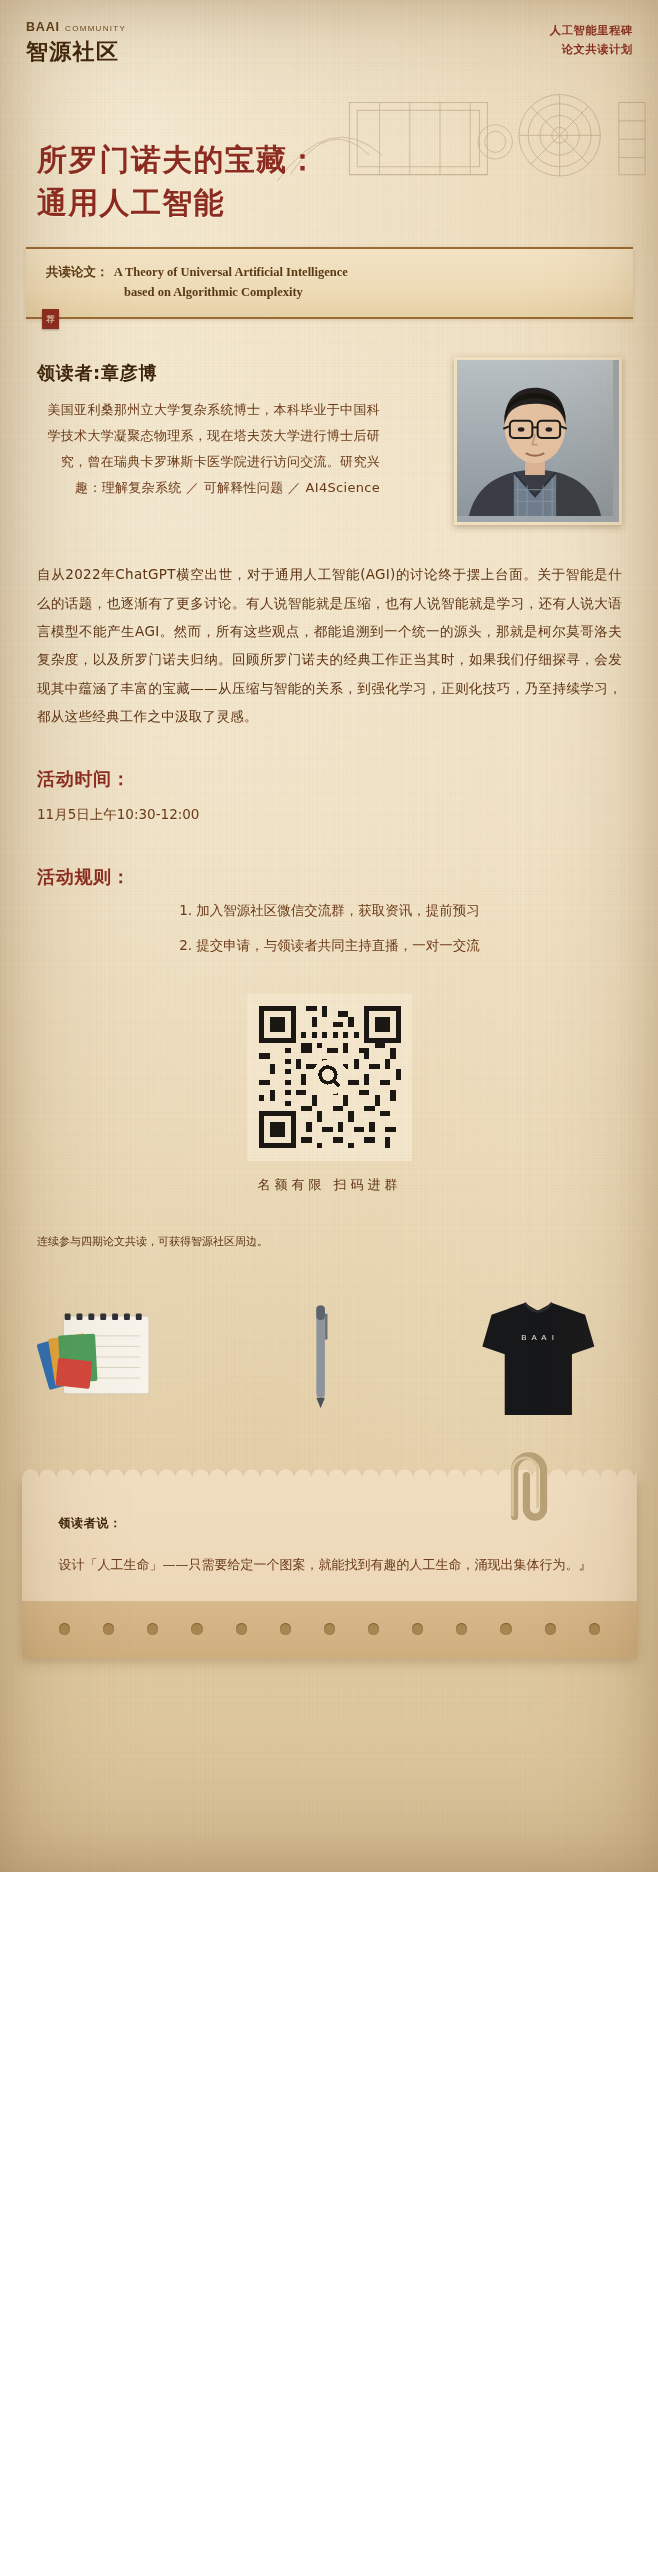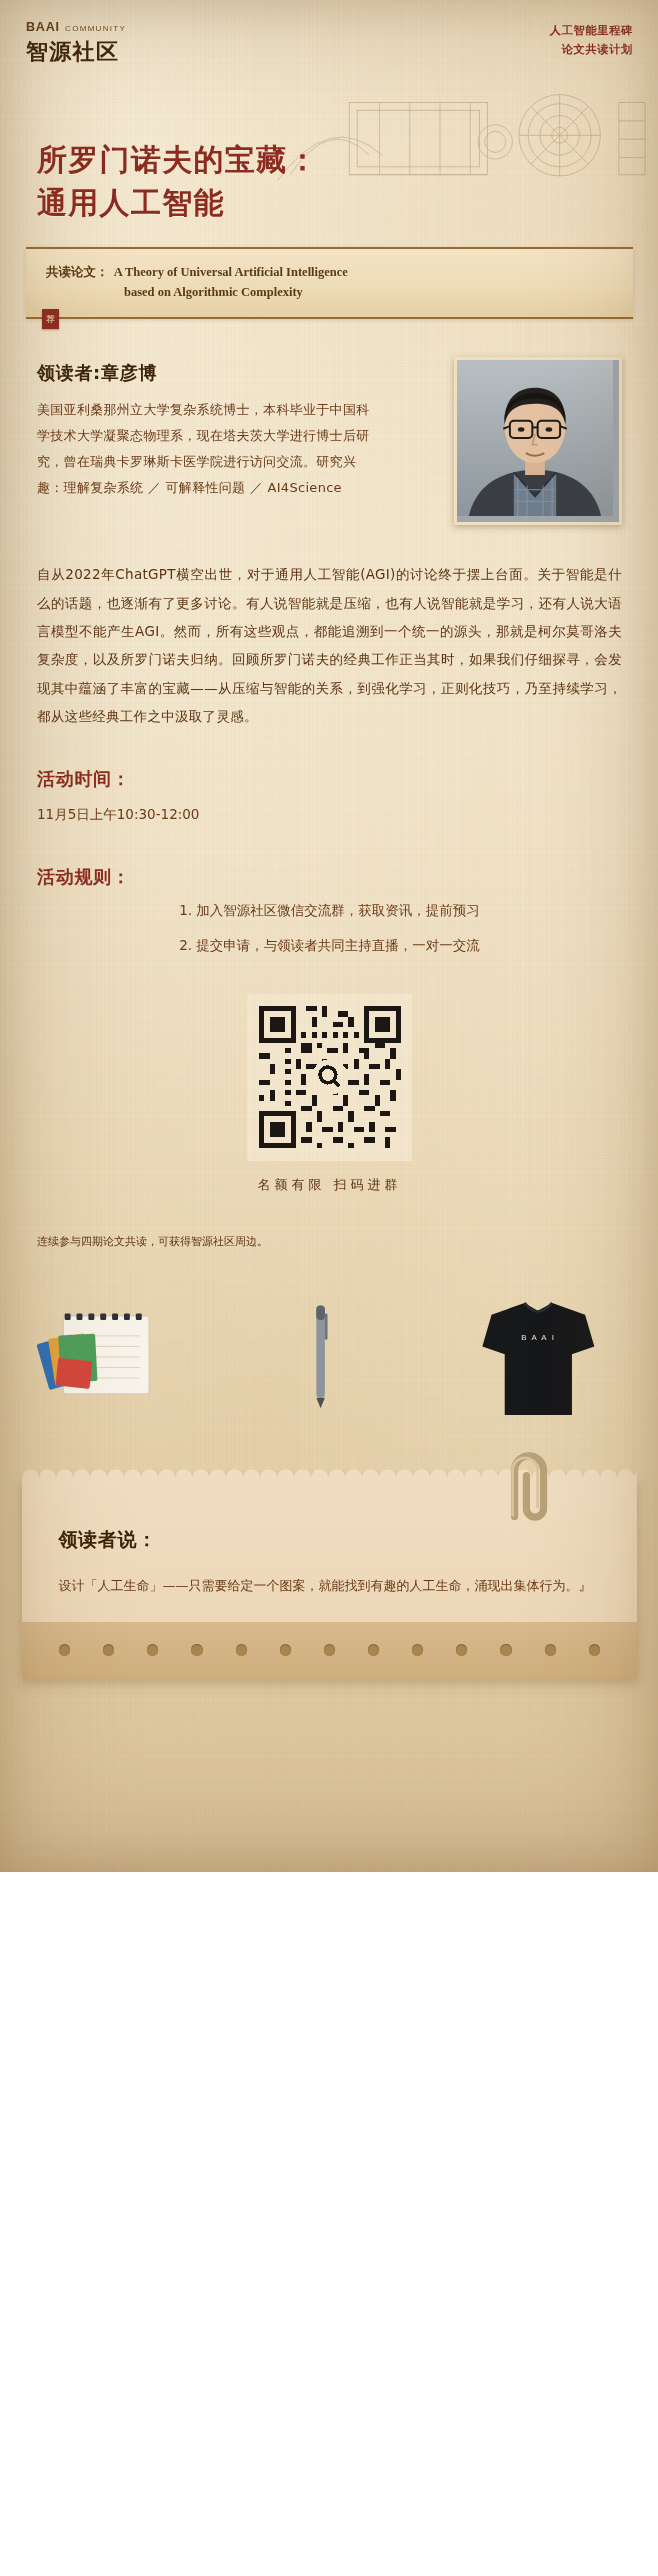--- a/index.html
+++ b/index.html
@@ -165,20 +165,21 @@
     letter-spacing: 0.7px;
   }
   .speaker-bio {
     margin-top: 12px;
     width: 343px;
     color: #6b3a18;
     font-size: 13px;
     line-height: 2.0;
     font-family: "DejaVu Sans", sans-serif;
     letter-spacing: 0.3px;
+    text-align: right;
   }
   .photo {
     position: absolute;
     right: 0;
     top: -4px;
     width: 162px;
     height: 162px;
     border: 3.3px solid #f0e0c0;
     box-shadow: 0 2px 6.6px rgba(90,60,25,0.35);
     overflow: hidden;
@@ -265,26 +266,25 @@
     
     content: "";
     position: absolute;
     left: 0; right: 0; top: -8.6px;
     height: 17px;
     background-image: radial-gradient(circle at 8.6px 8.6px, #f0ddc0 8px, rgba(0,0,0,0) 8.6px);
     background-size: 17px 17px;
     background-repeat: repeat-x;
   }
   .note-title {
-    font-size: 19px;
+    font-size: 12px;
     font-weight: bold;
     color: #3c2409;
     font-family: "DejaVu Sans", sans-serif;
     letter-spacing: 0.7px;
-    margin-top: 12px;
   }
   .note-para {
     margin-top: 20px;
     font-size: 13px;
     line-height: 2.05;
     color: #6b3a18;
     text-align: justify;
     font-family: "DejaVu Sans", sans-serif;
   }
   .note-footer {

